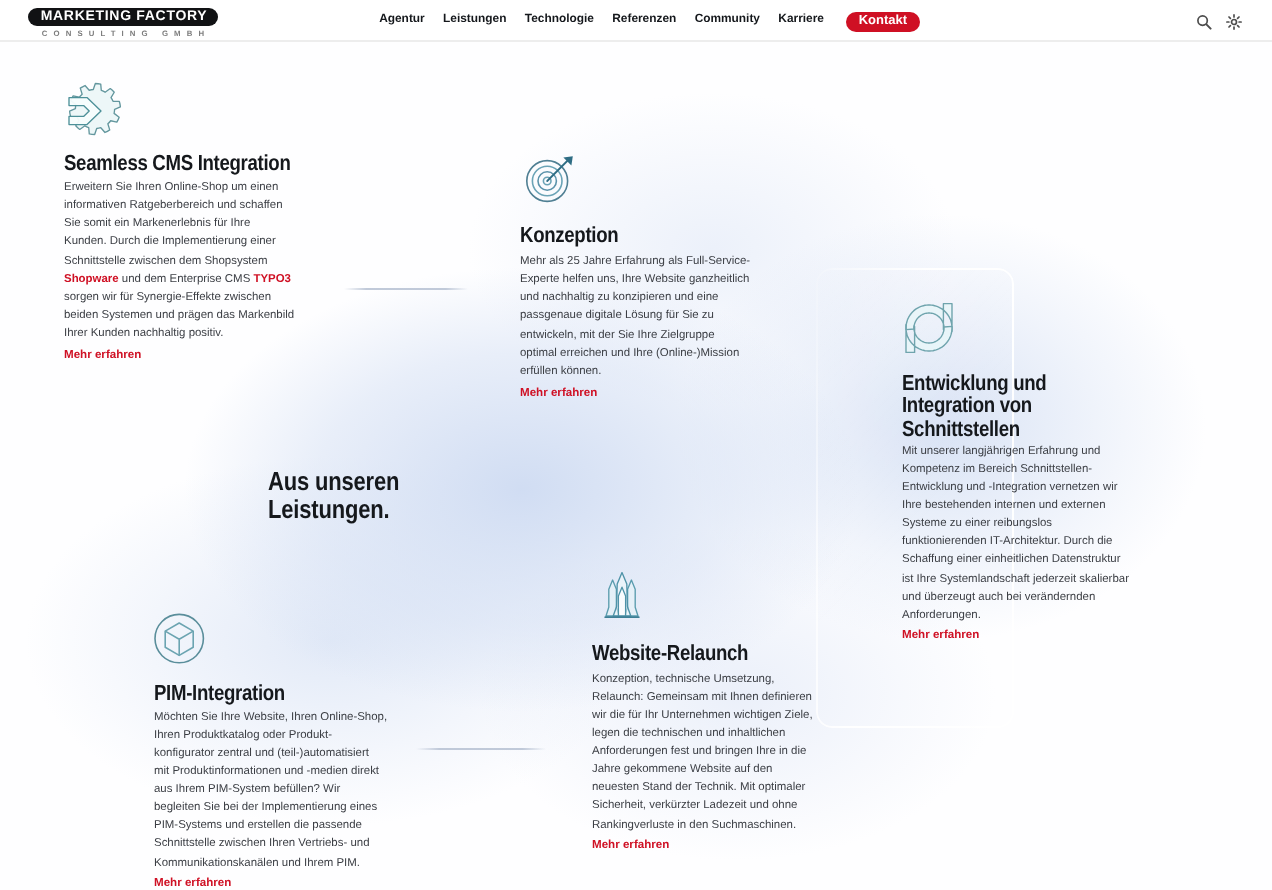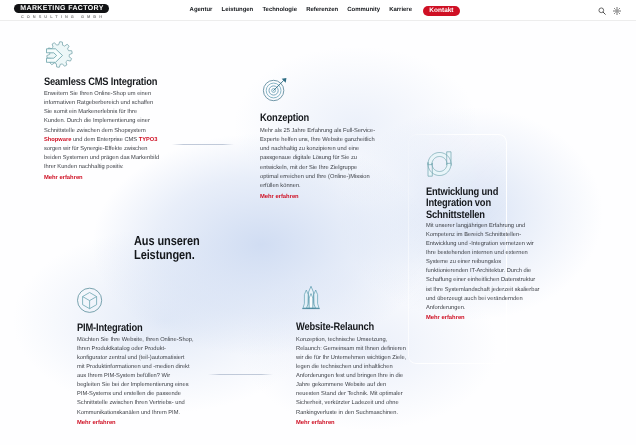--- a/index.html
+++ b/index.html
@@ -133,21 +133,21 @@
             <path d="M13.02 2.98 11.6 4.4"></path>
             <path d="M4.4 11.6 2.98 13.02"></path>
           </g>
         </svg>
       </span>
   </div>
 </div>
 <div class="glass-frame" style="left:408px;top:134px;width:99px;height:230px"></div>
 <div class="rule" style="left:172px;top:143.5px;width:62px"></div>
 <div class="rule" style="left:208px;top:374px;width:65px"></div>
-<div class="card" id="card-0" style="left:44px;top:40.0px">
+<div class="card" id="card-0" style="left:32px;top:40.0px">
   <span class="card-icon"><svg viewBox="0 0 58 58" width="29" height="29" fill="none">
 <path d="M50.60 29.26 A19.60 19.60 0 0 1 50.10 33.41 L55.15 37.20 A25.50 25.50 0 0 1 52.86 42.13 L46.70 40.73 A19.60 19.60 0 0 1 43.86 43.79 L45.72 49.83 A25.50 25.50 0 0 1 40.97 52.47 L36.81 47.72 A19.60 19.60 0 0 1 32.71 48.53 L30.66 54.50 A25.50 25.50 0 0 1 25.27 53.85 L24.70 47.56 A19.60 19.60 0 0 1 20.91 45.80 L15.74 49.43 A25.50 25.50 0 0 1 11.76 45.73 L14.99 40.31 A19.60 19.60 0 0 1 12.96 36.66 L6.65 36.56 A25.50 25.50 0 0 1 5.60 31.22 L11.40 28.74 A19.60 19.60 0 0 1 11.90 24.59 L6.85 20.80 A25.50 25.50 0 0 1 9.14 15.87 L15.30 17.27 A19.60 19.60 0 0 1 18.14 14.21 L16.28 8.17 A25.50 25.50 0 0 1 21.03 5.53 L25.19 10.28 A19.60 19.60 0 0 1 29.29 9.47 L31.34 3.50 A25.50 25.50 0 0 1 36.73 4.15 L37.30 10.44 A19.60 19.60 0 0 1 41.09 12.20 L46.26 8.57 A25.50 25.50 0 0 1 50.24 12.27 L47.01 17.69 A19.60 19.60 0 0 1 49.04 21.34 L55.35 21.44 A25.50 25.50 0 0 1 56.40 26.78 L50.60 29.26 Z" fill="#dcf0f2" fill-opacity="0.5" stroke="#63979e" stroke-width="1.35" stroke-linejoin="round"></path>
 <path d="M5.0 17.6 L23.0 17.6 L37.0 31.0 L23.0 44.6 L5.0 44.6 L5.0 36.4 L19.6 36.4 L25.2 31.0 L19.6 25.6 L5.0 25.6 Z" fill="#f7fdfd" fill-opacity="0.95" stroke="#4d9199" stroke-width="1.35" stroke-linejoin="round"></path>
 </svg></span>
   <div class="card-title" style="position:absolute;left:0;top:37.40px">
     <span class="tl">Seamless CMS Integration</span><br>
   </div>
   <div class="card-body" style="position:absolute;left:0;top:46.15px">
     <span class="bl"><span>Erweitern Sie Ihren Online-Shop um einen</span></span>
     <span class="bl"><span>informativen Ratgeberbereich und schaffen</span></span>
@@ -177,21 +177,21 @@
     <span class="bl"><span>Mehr als 25 Jahre Erfahrung als Full-Service-</span></span>
     <span class="bl"><span>Experte helfen uns, Ihre Website ganzheitlich</span></span>
     <span class="bl"><span>und nachhaltig zu konzipieren und eine</span></span>
     <span class="bl"><span>passgenaue digitale Lösung für Sie zu</span></span>
     <span class="bl"><span>entwickeln, mit der Sie Ihre Zielgruppe</span></span>
     <span class="bl"><span>optimal erreichen und Ihre (Online-)Mission</span></span>
     <span class="bl"><span>erfüllen können.</span></span>
   </div>
   <a class="more" href="#" style="position:absolute;left:0;top:112.80px">Mehr erfahren</a>
 </div>
-<div class="card" id="card-2" style="left:426px;top:150.0px">
+<div class="card" id="card-2" style="left:451px;top:150.0px">
   <span class="card-icon"><svg viewBox="0 0 56 56" width="28" height="28" fill="none">
 <path d="M4.1 29.6 L4.0 28.0 L4.1 26.4 L4.2 24.8 L4.5 23.2 L4.9 21.7 L5.4 20.1 L6.0 18.6 L6.7 17.2 L7.5 15.8 L8.4 14.5 L9.4 13.2 L10.5 12.0 L11.6 10.9 L12.8 9.9 L14.1 8.9 L15.5 8.1 L16.9 7.3 L18.4 6.7 L19.9 6.1 L21.4 5.7 L23.0 5.3 L24.6 5.1 L26.2 5.0 L27.8 5.0 L29.4 5.1 L31.0 5.3 L32.6 5.7 L34.1 6.1 L35.6 6.7 L37.1 7.3 L38.5 8.1 L39.9 8.9 L41.2 9.9 L42.4 10.9 L43.5 12.0 L44.6 13.2 L45.6 14.5 L46.5 15.8 L47.3 17.2 L48.0 18.6 L48.6 20.1 L49.1 21.7 L49.5 23.2 L49.8 24.8 L49.9 26.4 L50.0 28.0 L49.9 29.6 L49.8 31.2 L50.0 31.2 L50.0 3.6 L41.4 3.6 L41.4 29.6 L41.9 29.6 L41.9 30.1 L42.0 29.0 L42.0 28.0 L42.0 27.0 L41.9 25.9 L41.7 24.9 L41.4 23.9 L41.1 22.9 L40.7 21.9 L40.2 21.0 L39.7 20.1 L39.1 19.2 L38.5 18.4 L37.8 17.6 L37.0 16.9 L36.2 16.2 L35.4 15.6 L34.5 15.0 L33.6 14.5 L32.6 14.1 L31.6 13.7 L30.6 13.4 L29.6 13.2 L28.6 13.1 L27.5 13.0 L26.5 13.0 L25.4 13.1 L24.4 13.2 L23.4 13.4 L22.4 13.7 L21.4 14.1 L20.4 14.5 L19.5 15.0 L18.6 15.6 L17.8 16.2 L17.0 16.9 L16.2 17.6 L15.5 18.4 L14.9 19.2 L14.3 20.1 L13.8 21.0 L13.3 21.9 L12.9 22.9 L12.6 23.9 L12.3 24.9 L12.1 25.9 L12.0 27.0 L12.0 28.0 L12.0 29.0 Z" fill="#e8f5f8" fill-opacity="0.9" stroke="#6fa4ad" stroke-width="1.4" stroke-linejoin="round"></path>
 <path d="M49.9 26.4 L50.0 28.0 L49.9 29.6 L49.8 31.2 L49.5 32.8 L49.1 34.3 L48.6 35.9 L48.0 37.4 L47.3 38.8 L46.5 40.2 L45.6 41.5 L44.6 42.8 L43.5 44.0 L42.4 45.1 L41.2 46.1 L39.9 47.1 L38.5 47.9 L37.1 48.7 L35.6 49.3 L34.1 49.9 L32.6 50.3 L31.0 50.7 L29.4 50.9 L27.8 51.0 L26.2 51.0 L24.6 50.9 L23.0 50.7 L21.4 50.3 L19.9 49.9 L18.4 49.3 L16.9 48.7 L15.5 47.9 L14.1 47.1 L12.8 46.1 L11.6 45.1 L10.5 44.0 L9.4 42.8 L8.4 41.5 L7.5 40.2 L6.7 38.8 L6.0 37.4 L5.4 35.9 L4.9 34.3 L4.5 32.8 L4.2 31.2 L4.1 29.6 L4.0 28.0 L4.1 26.4 L4.2 24.8 L4.0 24.8 L4.0 52.4 L12.6 52.4 L12.6 26.4 L12.1 26.4 L12.1 25.9 L12.0 27.0 L12.0 28.0 L12.0 29.0 L12.1 30.1 L12.3 31.1 L12.6 32.1 L12.9 33.1 L13.3 34.1 L13.8 35.0 L14.3 35.9 L14.9 36.8 L15.5 37.6 L16.2 38.4 L17.0 39.1 L17.8 39.8 L18.6 40.4 L19.5 41.0 L20.4 41.5 L21.4 41.9 L22.4 42.3 L23.4 42.6 L24.4 42.8 L25.4 42.9 L26.5 43.0 L27.5 43.0 L28.6 42.9 L29.6 42.8 L30.6 42.6 L31.6 42.3 L32.6 41.9 L33.6 41.5 L34.5 41.0 L35.4 40.4 L36.2 39.8 L37.0 39.1 L37.8 38.4 L38.5 37.6 L39.1 36.8 L39.7 35.9 L40.2 35.0 L40.7 34.1 L41.1 33.1 L41.4 32.1 L41.7 31.1 L41.9 30.1 L42.0 29.0 L42.0 28.0 L42.0 27.0 Z" fill="#e8f5f8" fill-opacity="0.9" stroke="#6fa4ad" stroke-width="1.4" stroke-linejoin="round"></path>
 </svg></span>
   <div class="card-title" style="position:absolute;left:0;top:36.50px">
     <span class="tl">Entwicklung und</span><br>
     <span class="tl">Integration von</span><br>
     <span class="tl">Schnittstellen</span><br>
   </div>
   <div class="card-body" style="position:absolute;left:0;top:67.85px">
@@ -201,21 +201,21 @@
     <span class="bl"><span>Ihre bestehenden internen und externen</span></span>
     <span class="bl"><span>Systeme zu einer reibungslos</span></span>
     <span class="bl"><span>funktionierenden IT-Architektur. Durch die</span></span>
     <span class="bl"><span>Schaffung einer einheitlichen Datenstruktur</span></span>
     <span class="bl"><span>ist Ihre Systemlandschaft jederzeit skalierbar</span></span>
     <span class="bl"><span>und überzeugt auch bei verändernden</span></span>
     <span class="bl"><span>Anforderungen.</span></span>
   </div>
   <a class="more" href="#" style="position:absolute;left:0;top:161.40px">Mehr erfahren</a>
 </div>
-<div class="card" id="card-3" style="left:77px;top:285px">
+<div class="card" id="card-3" style="left:77px;top:304px">
   <span class="card-icon"><svg viewBox="0 0 56 56" width="28" height="28" fill="none">
 <circle cx="25.2" cy="30.6" r="24.2" stroke="#5a8e9b" stroke-width="1.6"></circle>
 <path d="M25.2 15.0 L39.2 23.1 V39.3 L25.2 47.4 L11.2 39.3 V23.1 Z" stroke="#6ba4b1" stroke-width="1.6" stroke-linejoin="round"></path>
 <path d="M11.2 23.1 L25.2 31.2 L39.2 23.1 M25.2 31.2 V47.4" stroke="#6ba4b1" stroke-width="1.6" stroke-linejoin="round"></path>
 </svg></span>
   <div class="card-title" style="position:absolute;left:0;top:37.60px">
     <span class="tl">PIM-Integration</span><br>
   </div>
   <div class="card-body" style="position:absolute;left:0;top:46.75px">
     <span class="bl"><span>Möchten Sie Ihre Website, Ihren Online-Shop,</span></span>

